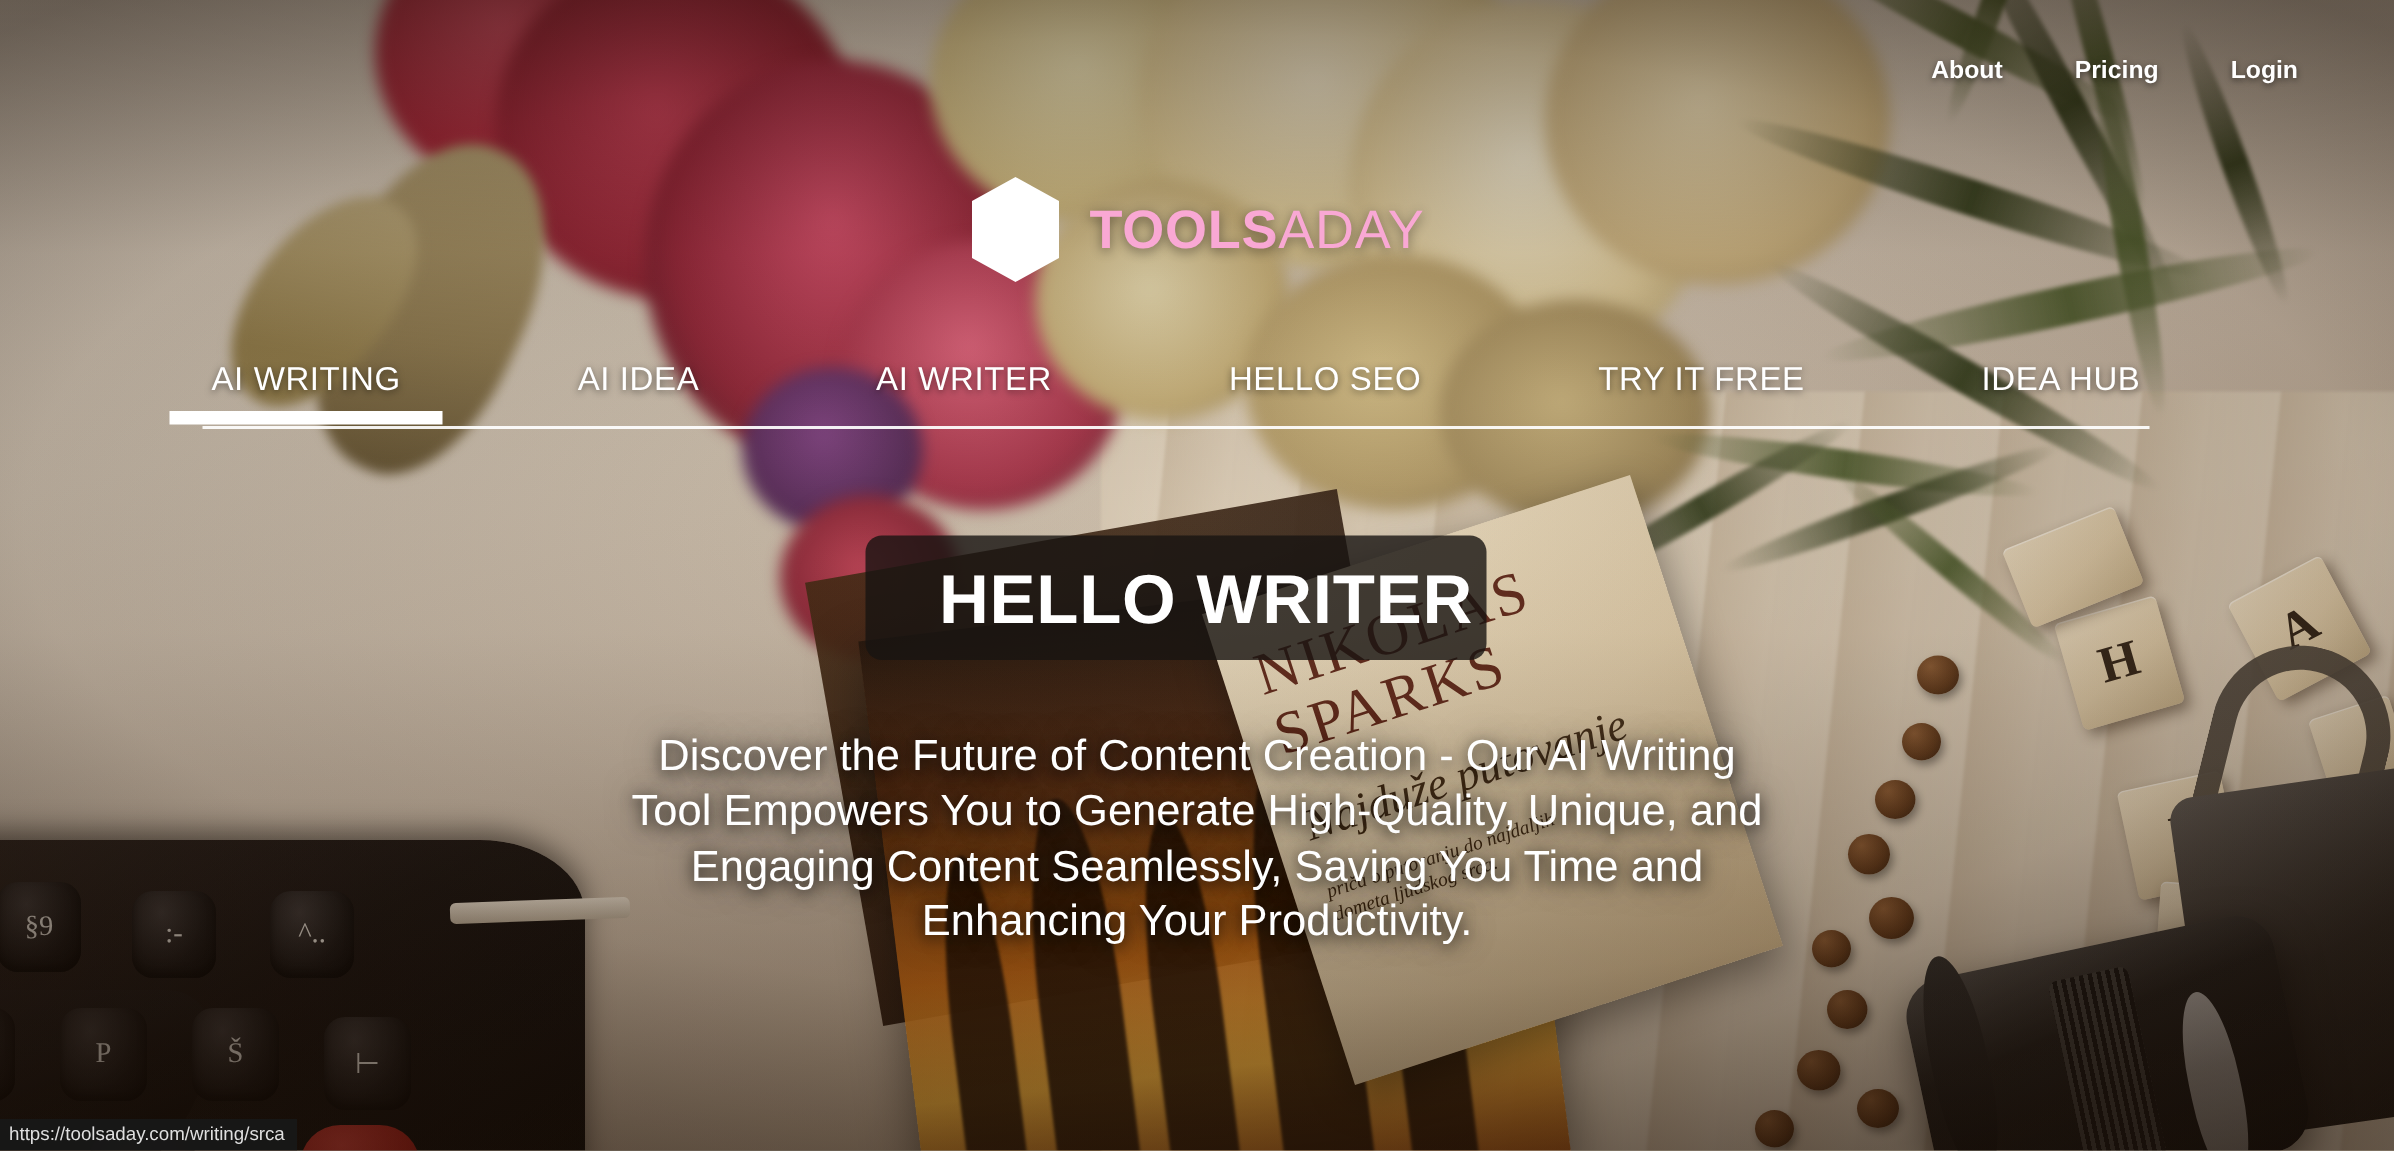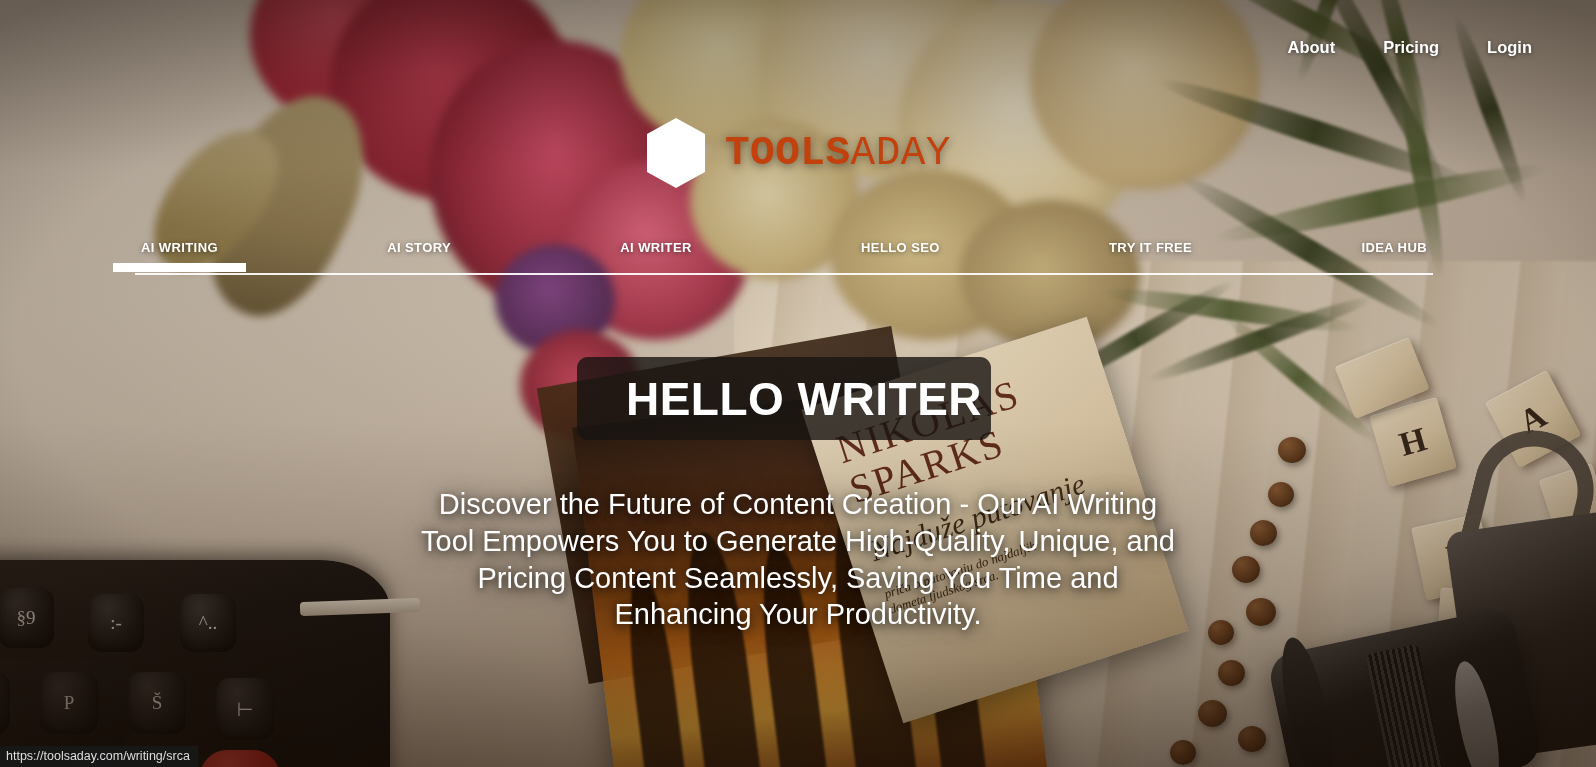--- a/index.html
+++ b/index.html
@@ -234,45 +234,44 @@
   .brand {
     position: absolute;
     top: 118px; left: 0; right: 0;
     display: flex;
     align-items: center;
     justify-content: center;
     gap: 18px;
   }
   .brand-mark { width: 62px; height: 70px; display: block; }
   .brand-text {
-    color: #c2410c;
-    font-size: 41px;
+    color: #f9a8d4;
+    font-size: 36px;
     font-weight: bold;
     letter-spacing: 0.5px;
     text-shadow: 0 2px 8px rgba(0,0,0,0.45);
     line-height: 1;
-    font-family: Liberation Mono, monospace;
   }
   .brand-text .thin { font-weight: normal; }
 
   .tabbar {
     position: absolute;
     left: 135px;
     right: 163px;
     top: 240px;
     border-bottom: 2px solid rgba(255,255,255,0.92);
     display: flex;
     justify-content: space-between;
     align-items: flex-end;
     padding-bottom: 8px;
   }
   .tab {
     color: #ffffff;
-    font-size: 13px;
-    font-weight: bold;
+    font-size: 22px;
+    font-weight: normal;
     letter-spacing: 0.4px;
     text-shadow: 0 1px 5px rgba(0,0,0,0.5);
     cursor: pointer;
     position: relative;
     padding: 0 6px 10px 6px;
     white-space: nowrap;
   }
   .tab.active::after {
     content: "";
     position: absolute;
@@ -470,28 +469,28 @@
         <path d="M41.5 12 L23.5 12 C12.8 14.9 8.7 26.6 14.7 34.2 C18.7 39.4 27.3 41.8 30.7 45.3 C33.3 48 32.1 52.1 27.9 52.5 L19.9 52.5 L19.9 58.2 L29 58.2 C40.5 58.2 47.7 48.8 44 39.6 C41.3 32.6 32.6 29.9 28.6 26.5 C26.1 24.4 27.1 20.8 30.7 20.4 L41.5 20.4 Z" fill="#1c120c" opacity="0"></path>
         <path d="M30.9 19.2 C26.4 19.2 24.6 23.6 27.5 26.6 C31 30.3 40.2 32.6 43.3 38.3 C47.6 46 44.4 56.2 35 59.2 L35 59.2" fill="none"></path>
         <path d="M22.4 12.6 L41.4 12.6 L41.4 20.6 L30.4 20.6 C27.1 20.6 26.1 24.1 28.5 26.2 C32.4 29.6 41.3 32.2 44 39.4 C47.6 48.6 40.4 58 29 58 L19.6 58 L19.6 50 L30 50 C34.2 50 35.4 46 32.8 43.4 C29.4 40 21 37.6 17.2 32.4 C11.8 25 15.6 14.8 22.4 12.6 Z" fill="#0e0906" opacity="0"></path>
         <path d="M41.4 12.6 L22.4 12.6 C15.6 14.8 11.8 25 17.2 32.4 C21 37.6 29.4 40 32.8 43.4 C35.4 46 34.2 50 30 50 L19.6 50 L19.6 58 L29 58 C40.4 58 47.6 48.6 44 39.4 C41.3 32.2 32.4 29.6 28.5 26.2 C26.1 24.1 27.1 20.6 30.4 20.6 L41.4 20.6 Z" fill="#ffffff" opacity="0"></path>
       </svg>
       <span class="brand-text"><span>TOOLS</span><span class="thin">ADAY</span></span>
     </div>
 
     <nav class="tabbar">
       <div class="tab active">AI WRITING</div>
-      <div class="tab">AI STORY</div>
+      <div class="tab">AI IDEA</div>
       <div class="tab">AI WRITER</div>
       <div class="tab">HELLO SEO</div>
       <div class="tab">TRY IT FREE</div>
       <div class="tab">IDEA HUB</div>
     </nav>
 
     <div class="hero-badge">
       <h1>HELLO WRITER</h1>
     </div>
 
-    <p class="hero-sub">Discover the Future of Content Creation - Our AI Writing Tool Empowers You to Generate High-Quality, Unique, and Pricing Content Seamlessly, Saving You Time and Enhancing Your Productivity.</p>
+    <p class="hero-sub">Discover the Future of Content Creation - Our AI Writing Tool Empowers You to Generate High-Quality, Unique, and Engaging Content Seamlessly, Saving You Time and Enhancing Your Productivity.</p>
 
     <div class="statusbar">https://toolsaday.com/writing/srca</div>
   </div>
 </div>
 
 </body></html>

